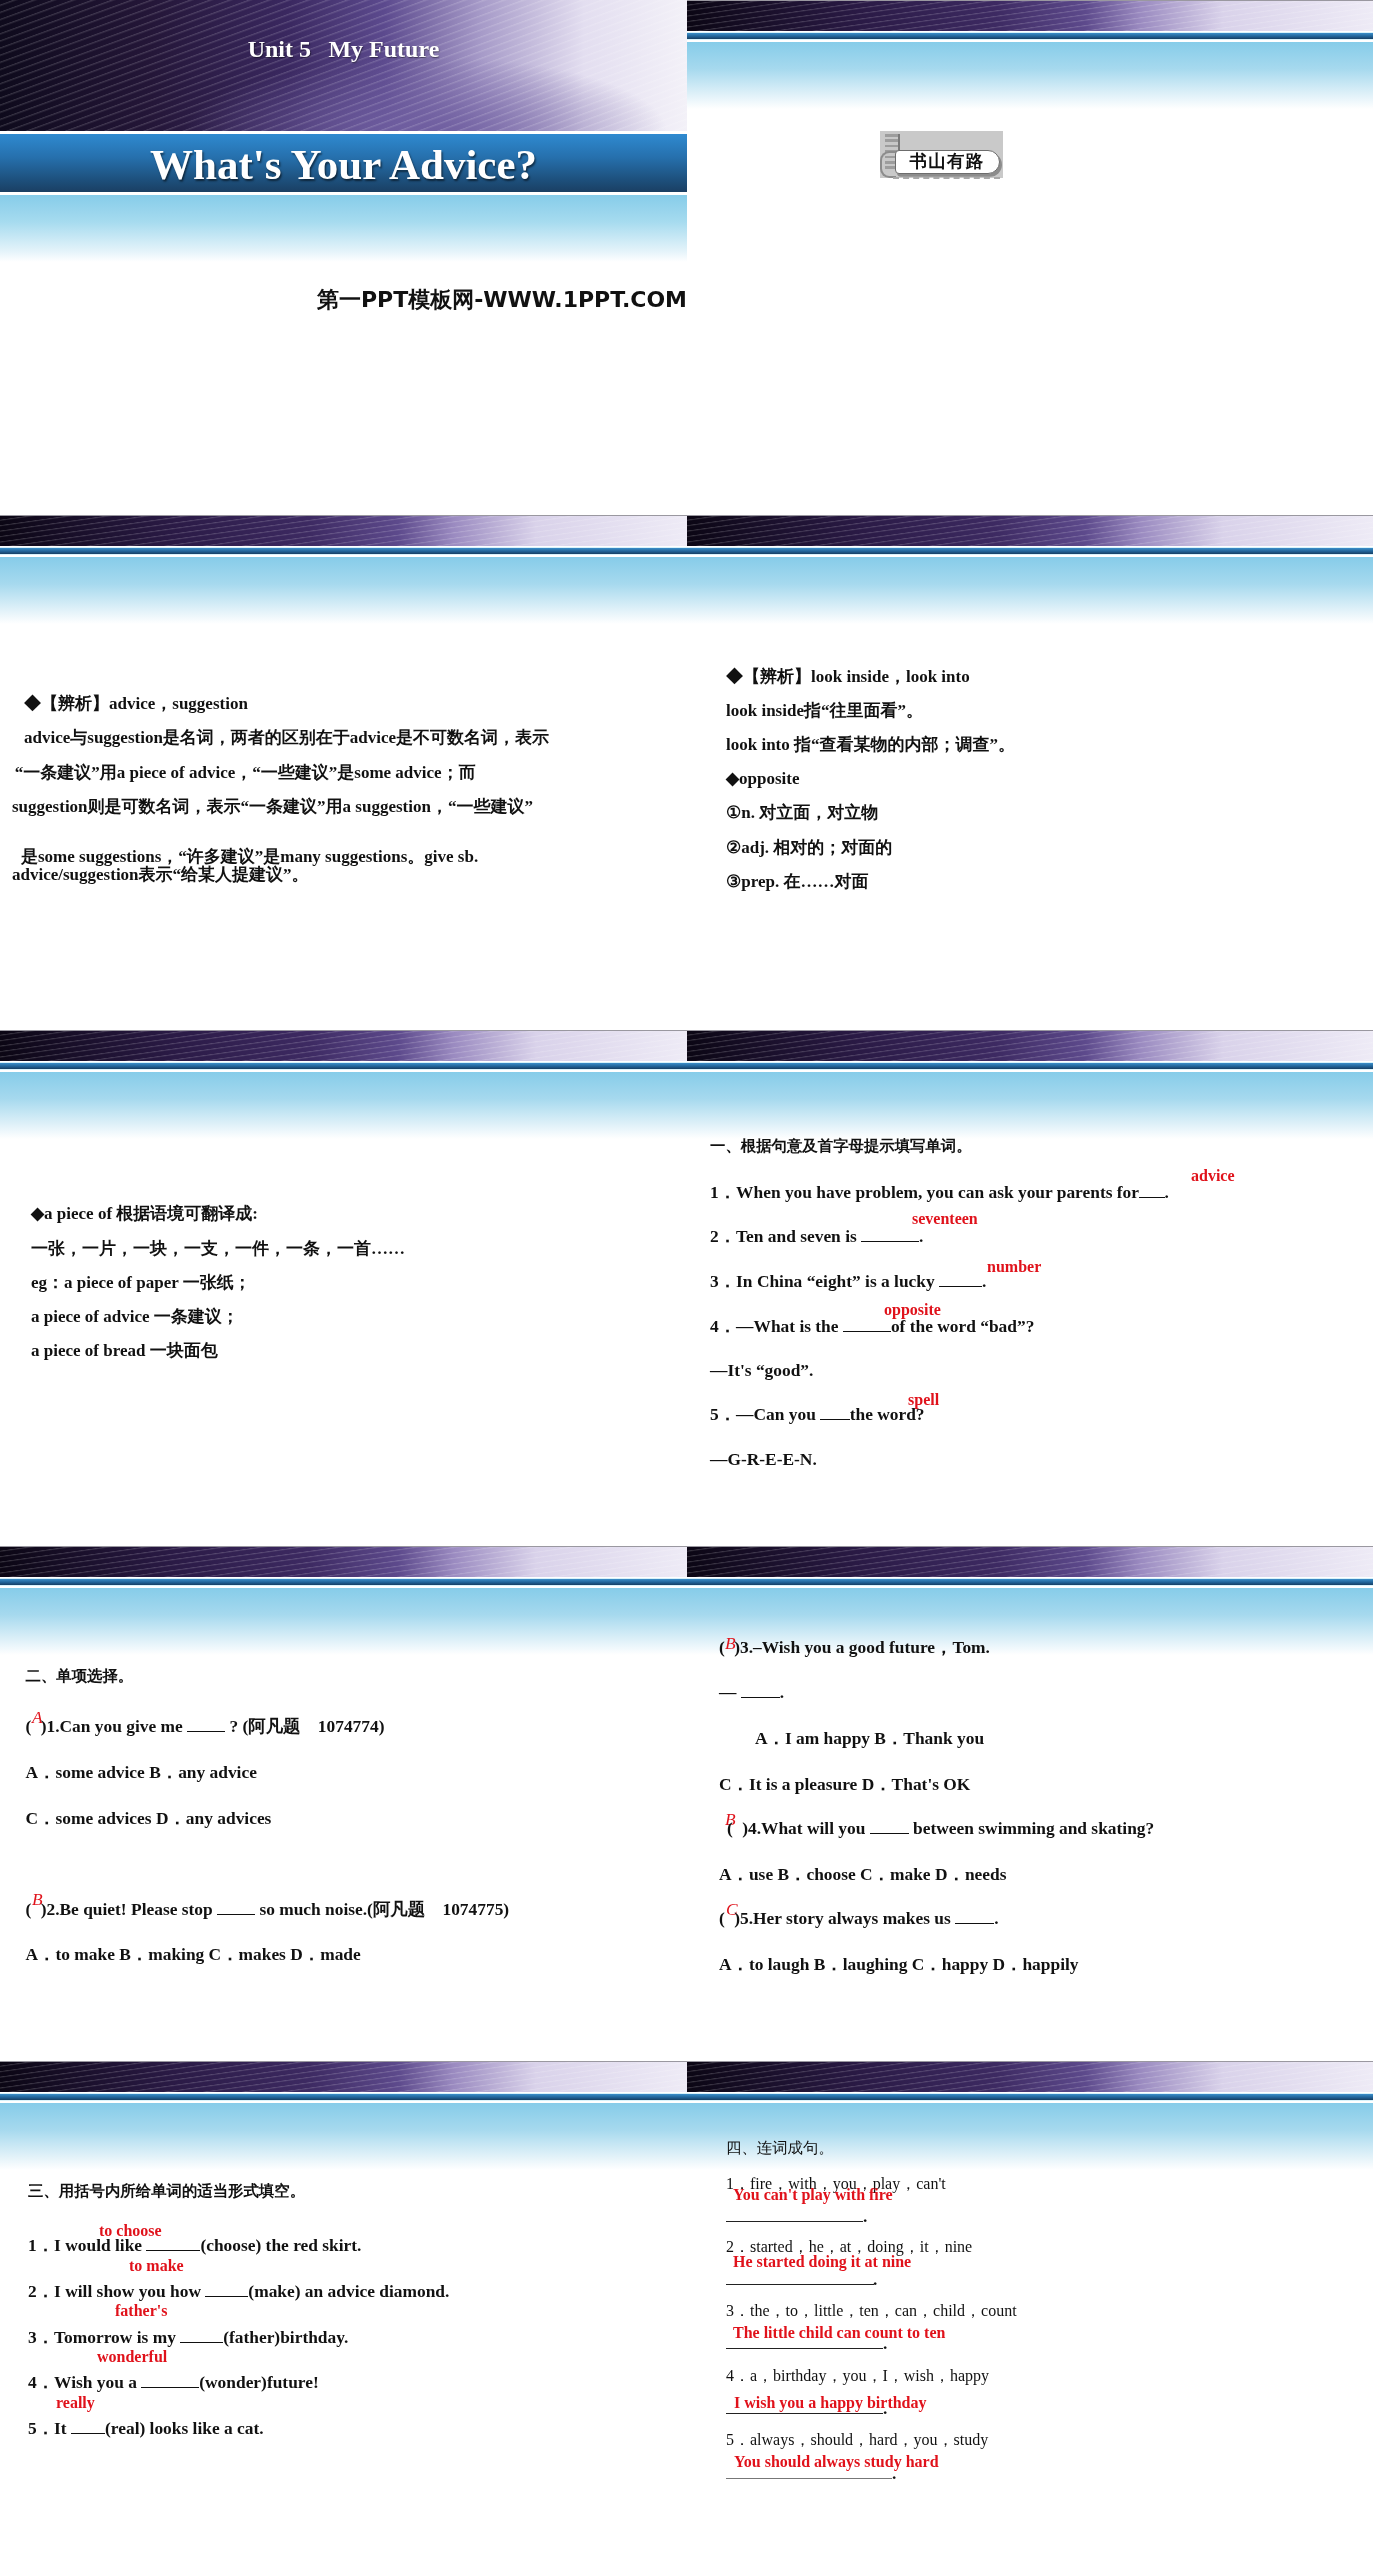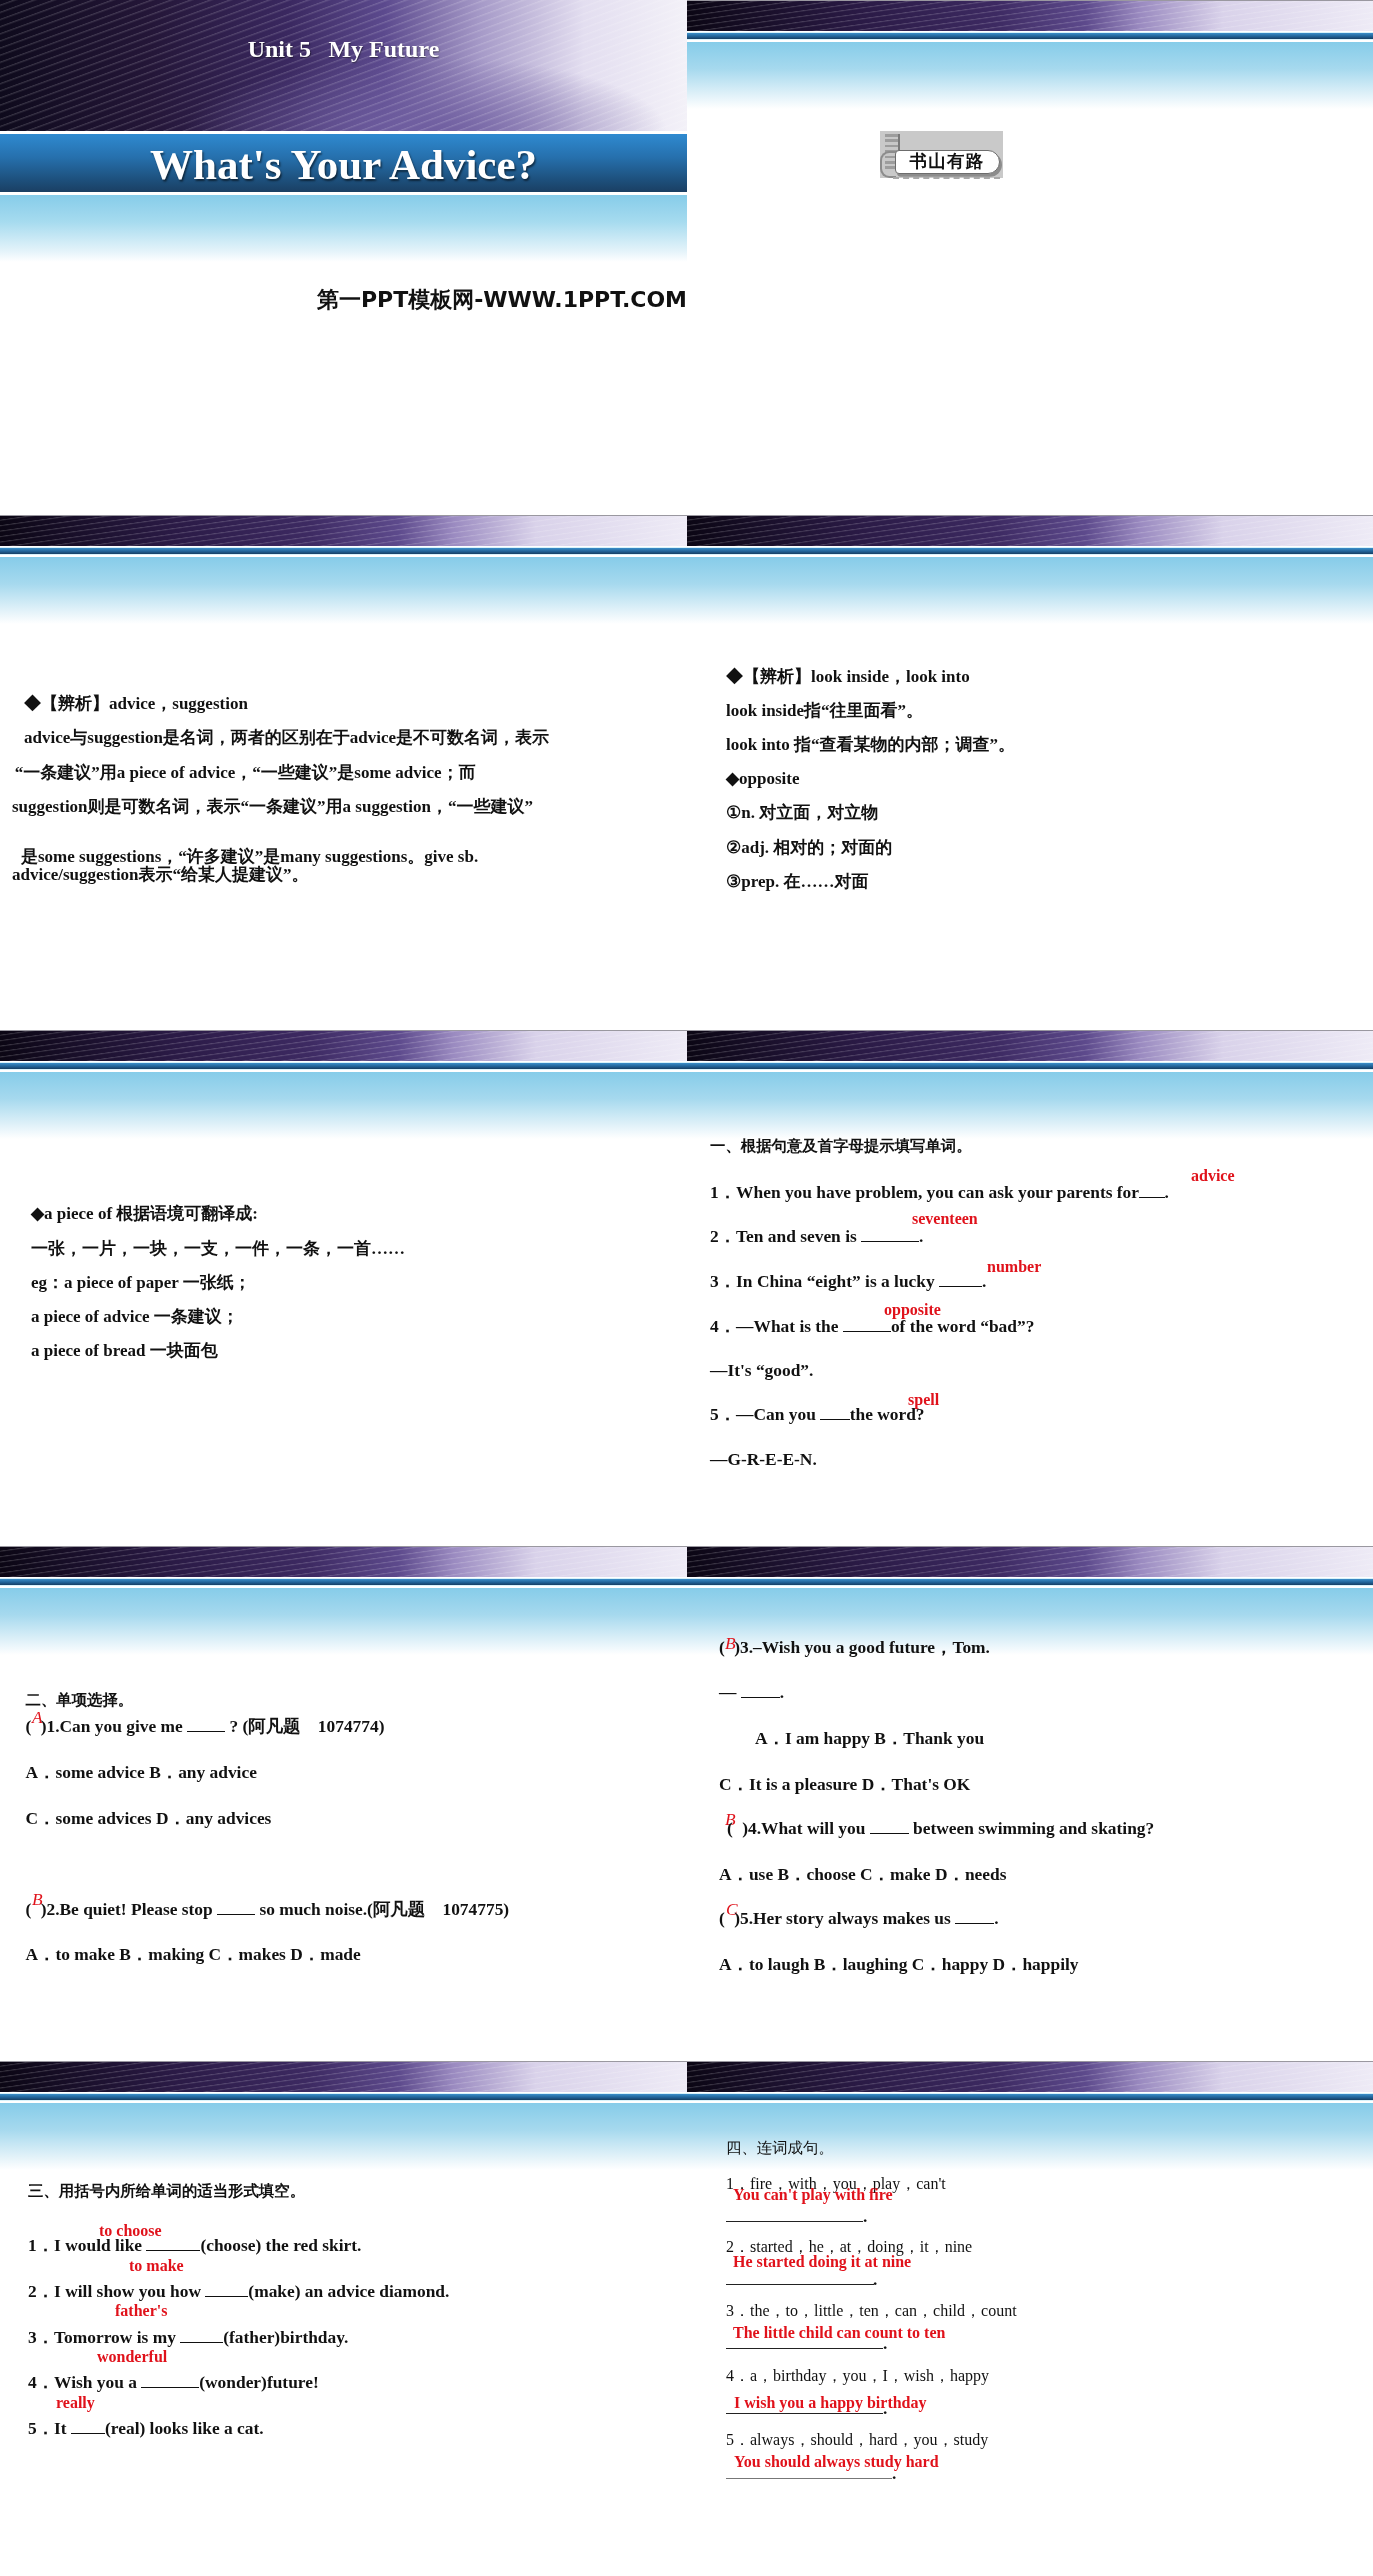--- a/index.html
+++ b/index.html
@@ -210,21 +210,21 @@
       <span>5．</span><span>—Can you</span> <span class="blank" style="width:29.5px;"></span><span>the word?</span>
     </div>
 
     <div class="txt" style="left:23px; top:419px;">—G-R-E-E-N.</div>
   </div>
 
   <div class="slide s7">
     <div class="hdr-photo"></div>
     <div class="hdr-bar"></div>
     <div class="hdr-fade"></div>
-    <div class="txt cn-b" style="left:25.5px; top:121px; font-size:15.4px;margin-top:24px;">二、单项选择。</div>
+    <div class="txt cn-b" style="left:25.5px; top:121px; font-size:15.4px;">二、单项选择。</div>
 
     <div class="ans-i" style="left:32px; top:161px;">A</div>
     <div class="txt" style="left:25.5px; top:170px;">
       <span>(</span><span style="display:inline-block; width:9.4px;"></span><span>)1.Can you give me</span> <span class="blank" style="width:38px;"></span> <span>? (阿凡题　1074774)</span>
     </div>
     <div class="txt" style="left:25.5px; top:216px;">A．some advice  B．any advice</div>
     <div class="txt" style="left:25.5px; top:262px;">C．some advices  D．any advices</div>
 
     <div class="ans-i" style="left:32px; top:343px;">B</div>
     <div class="txt" style="left:25.5px; top:353px;">

